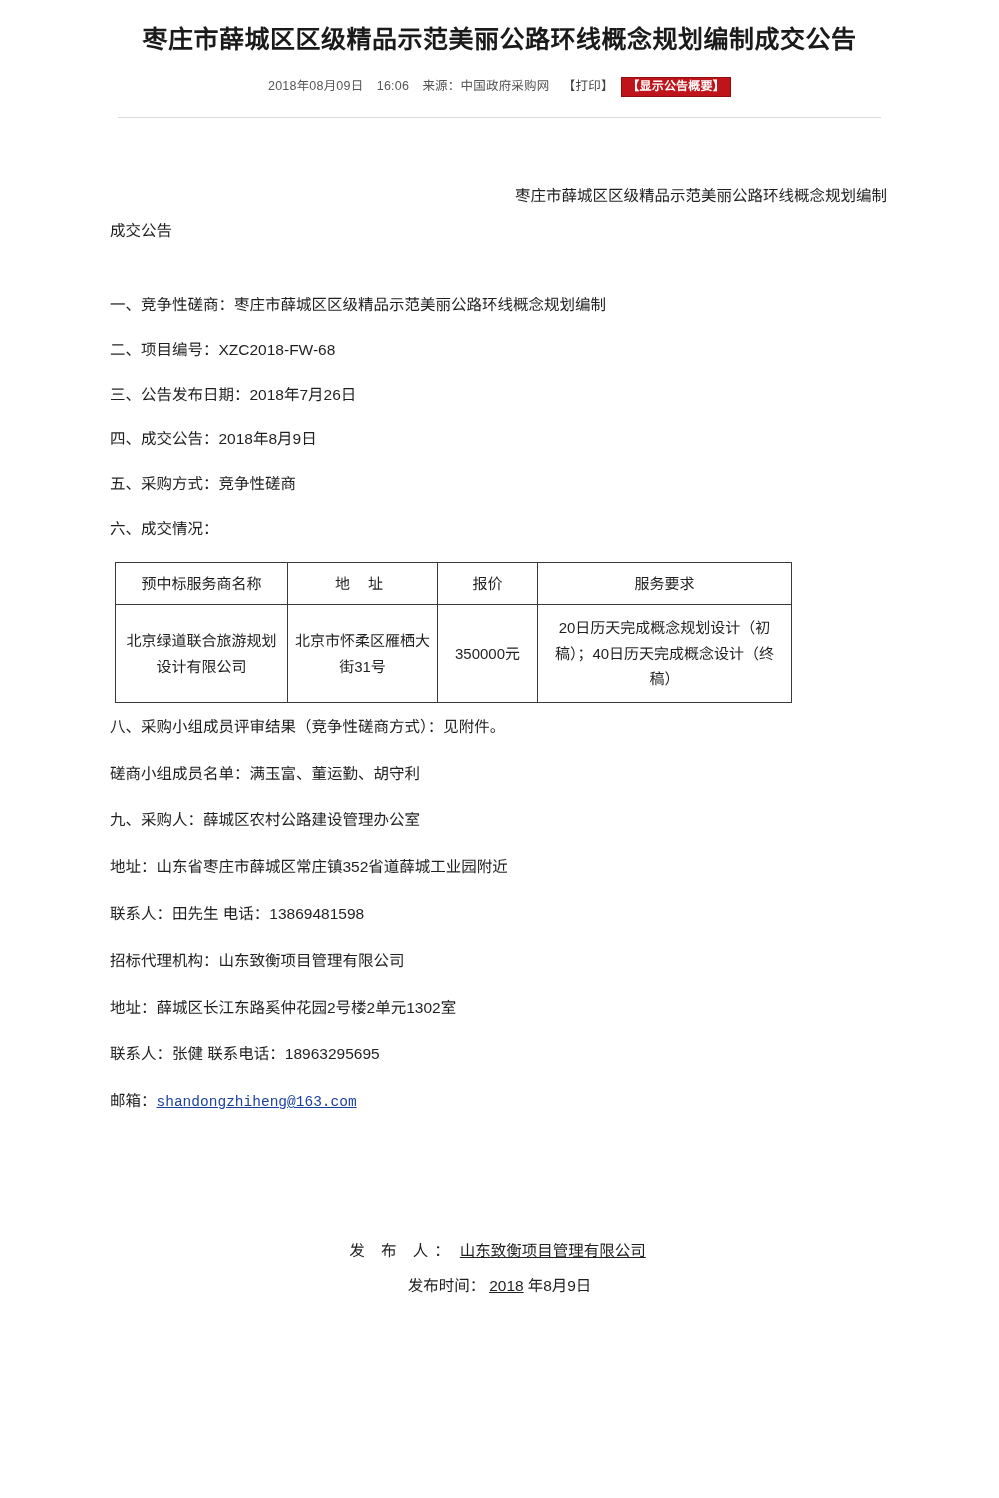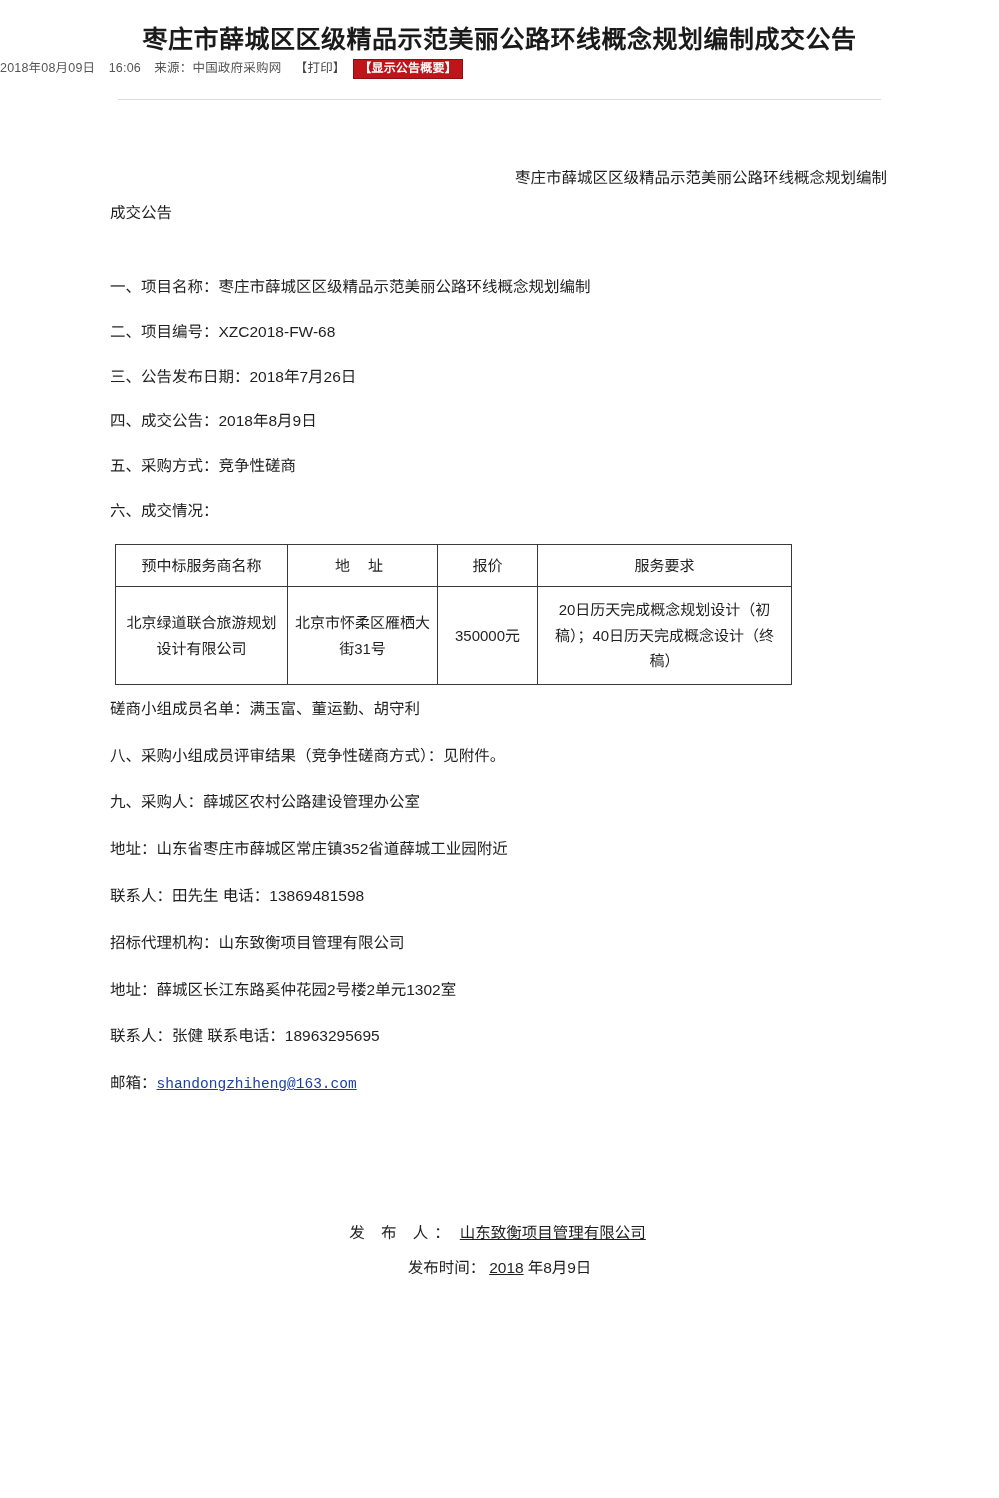--- a/index.html
+++ b/index.html
@@ -25,21 +25,22 @@
   .doc-title {
     text-align: center;
     font-size: 25px;
     font-weight: bold;
     color: #1a1a1a;
     letter-spacing: 0.5px;
     line-height: 1.4;
     margin: 0 60px;
   }
   .meta-line {
-    text-align: left;
+    text-align: center;
+    margin-top: 18px;
     font-size: 12.5px;
     color: #555;
     letter-spacing: 0.2px;
   }
   .meta-line .sep {
     display: inline-block;
     width: 6px;
   }
   .meta-line a {
     color: #444;
@@ -168,21 +169,21 @@
 
   <div class="body-wrap">
 
     <div class="title-block">
       <span class="first">枣庄市薛城区区级精品示范美丽公路环线概念规划编制</span>
       <span class="second">成交公告</span>
     </div>
 
     <div class="gap-1"></div>
 
-    <p class="item">一、项目名称：枣庄市薛城区区级精品示范美丽公路环线概念规划编制</p>
+    <p class="item">一、竞争性磋商：枣庄市薛城区区级精品示范美丽公路环线概念规划编制</p>
     <p class="item mono-mix">二、项目编号：XZC2018-FW-68</p>
     <p class="item">三、公告发布日期：2018年7月26日</p>
     <p class="item">四、成交公告：2018年8月9日</p>
     <p class="item">五、采购方式：竞争性磋商</p>
     <p class="item">六、成交情况：</p>
 
     <table class="bid-table">
       <colgroup>
         <col class="col-1">
           <col class="col-2">
@@ -198,22 +199,22 @@
         </tr>
         <tr>
           <td>北京绿道联合旅游规划设计有限公司</td>
           <td>北京市怀柔区雁栖大街31号</td>
           <td>350000元</td>
           <td>20日历天完成概念规划设计（初稿）；40日历天完成概念设计（终稿）</td>
         </tr>
       </tbody>
     </table>
 
+    <p class="after-table">八、采购小组成员评审结果（竞争性磋商方式）：见附件。</p>
     <p class="after-table">磋商小组成员名单：满玉富、董运勤、胡守利</p>
-    <p class="after-table">八、采购小组成员评审结果（竞争性磋商方式）：见附件。</p>
     <p class="after-table">九、采购人：薛城区农村公路建设管理办公室</p>
     <p class="after-table">地址：山东省枣庄市薛城区常庄镇352省道薛城工业园附近</p>
     <p class="after-table">联系人：田先生        电话：13869481598</p>
     <p class="after-table">招标代理机构：山东致衡项目管理有限公司</p>
     <p class="after-table">地址：薛城区长江东路奚仲花园2号楼2单元1302室</p>
     <p class="after-table">联系人：张健           联系电话：18963295695</p>
 
     <p class="after-table">
       <span>邮箱：</span><a href="#" class="email-link">shandongzhiheng@163.com</a>
     </p>

